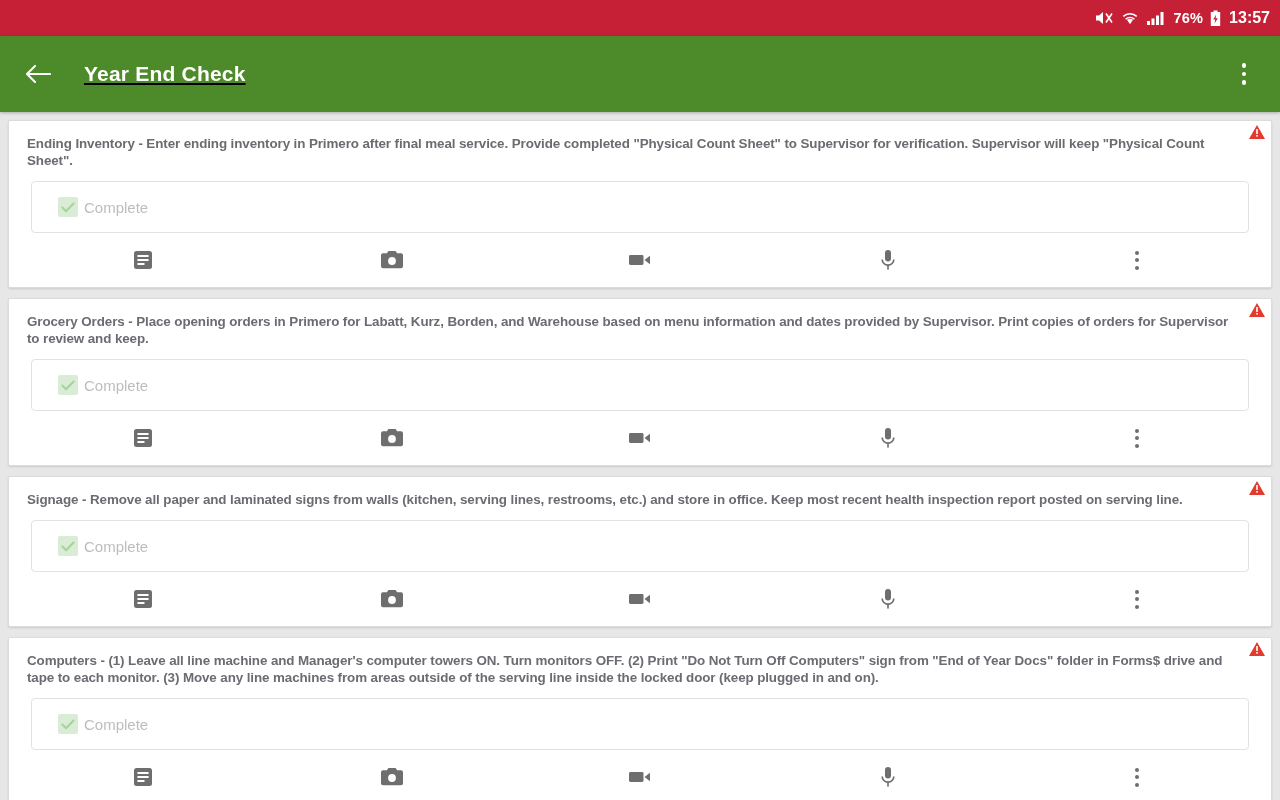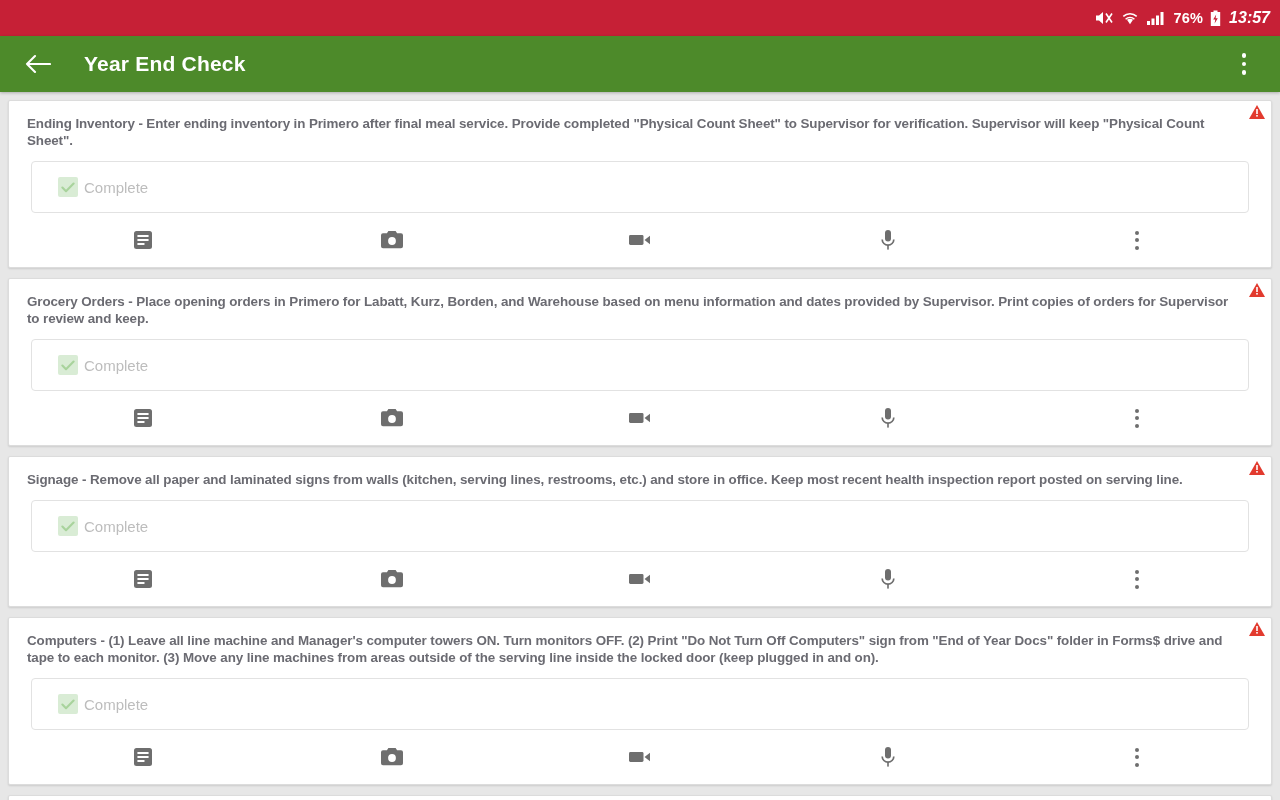--- a/index.html
+++ b/index.html
@@ -13,30 +13,30 @@
   
   .statusbar {
     height: 36px; width: 100%;
     background: #c62036;
     display: flex; align-items: center; justify-content: flex-end;
     padding-right: 10px; gap: 7px;
     color: #ffffff;
   }
   .statusbar .sb-icon { display: flex; align-items: center; }
   .sb-text { font-size: 14.5px; font-weight: bold; letter-spacing: .2px; }
-  .sb-clock { font-size: 16px; font-weight: bold; margin-left: 1px; font-style: italic; }
+  .sb-clock { font-size: 16px; font-weight: bold; margin-left: 1px; }
 
   
   .appbar {
-    height: 56px; width: 100%;
+    height: 76px; width: 100%;
     background: #4d8a2a;
     display: flex; align-items: center;
     padding: 0 14px;
     box-shadow: 0 1px 3px rgba(0,0,0,.25);
-    position: relative; z-index: 5;
+    position: relative; z-index: 5; text-decoration: underline;
   }
   .appbar-back {
     width: 48px; height: 48px;
     display: flex; align-items: center; justify-content: center;
     flex: 0 0 auto;
   }
   .appbar-title {
     color: #ffffff; font-size: 21px; font-weight: bold;
     margin-left: 22px; letter-spacing: .2px;
     flex: 1 1 auto;

